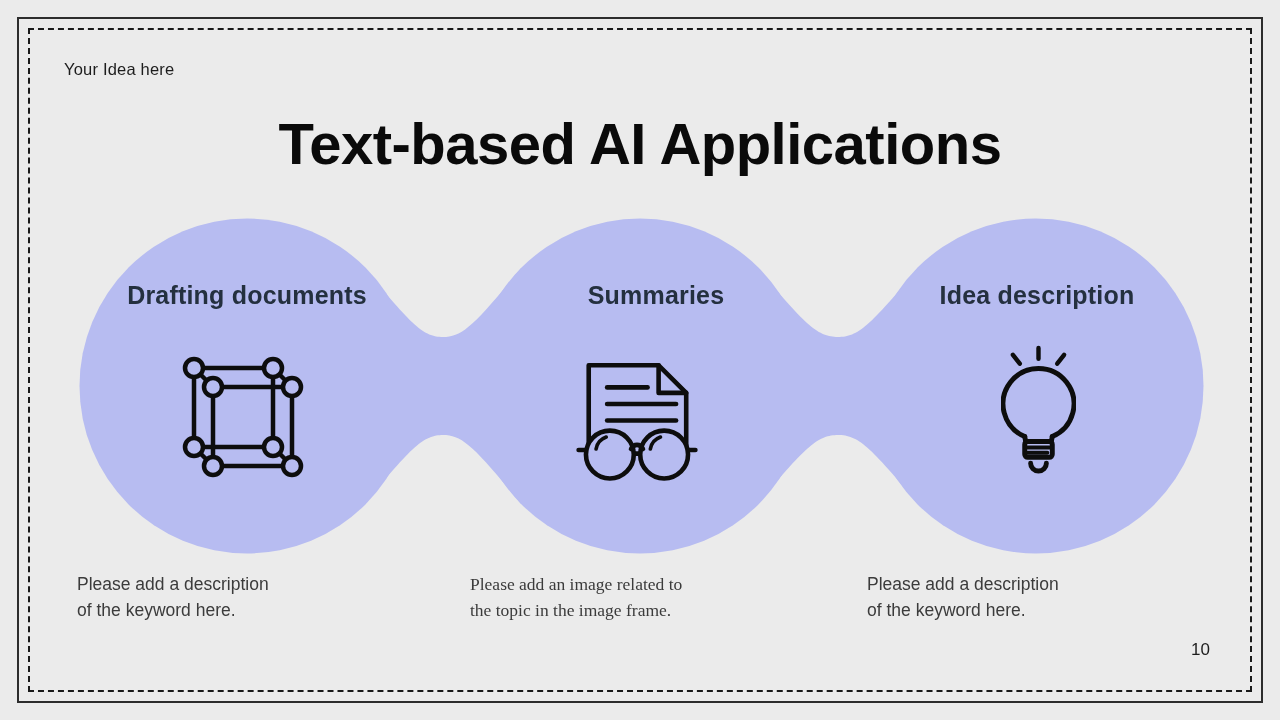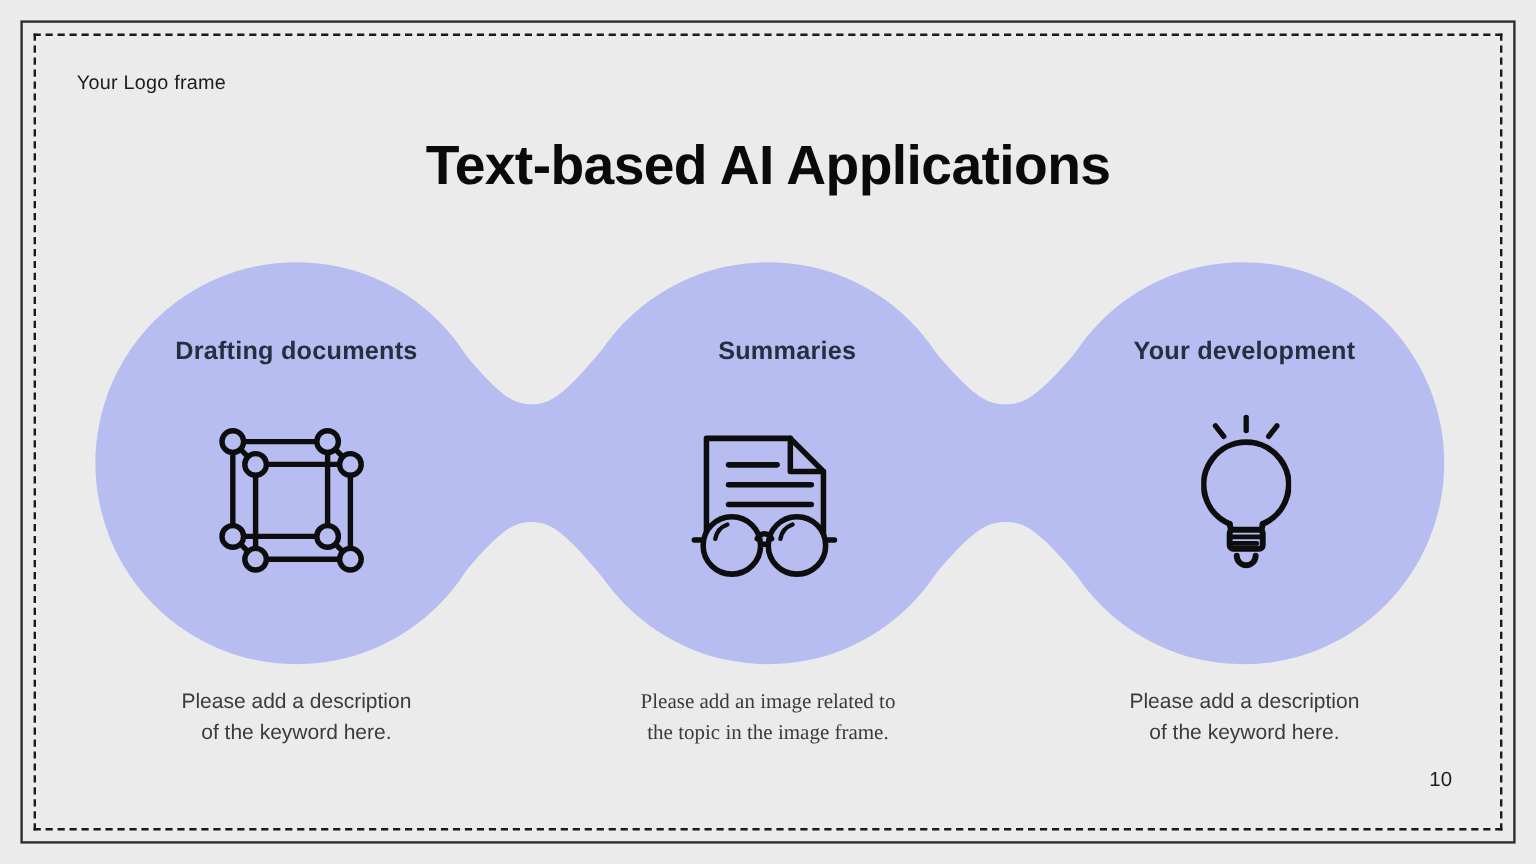--- a/index.html
+++ b/index.html
@@ -34,42 +34,42 @@
     pointer-events:none;
   }
 
   .logo{
     position:absolute;left:64px;top:60px;
     font-size:16.5px;color:#1d1d1d;letter-spacing:0.2px;
   }
   .title{
     position:absolute;left:0;top:110px;width:100%;
     text-align:center;
-    font-size:46px;font-weight:700;color:var(--title);
+    font-size:58px;font-weight:700;color:var(--title);
     letter-spacing:-0.5px;
   }
 
   .item-heading{
     position:absolute;top:281px;width:320px;
     text-align:center;
-    font-size:21px;font-weight:700;color:var(--heading);
+    font-size:25px;font-weight:700;color:var(--heading);
     letter-spacing:0.2px;
   }
   .h1{left:87px;}
   .h2{left:496px;}
   .h3{left:877px;}
 
   .icon-box{position:absolute;}
   .icon-cube{left:180px;top:354px;width:124px;height:124px;}
   .icon-doc{left:574px;top:356px;width:126px;height:129px;}
   .icon-bulb{left:1001px;top:344px;width:75px;height:130px;}
 
   .item-desc{
     position:absolute;top:571px;width:340px;
-    text-align:center;
+    text-align:left;
     font-size:17.5px;line-height:26px;color:var(--body);
     white-space:pre-line;
   }
   .d1{left:77px;}
   .d2{left:470px;font-family:Liberation Serif, serif;}
   .d3{left:867px;}
 
   .page-number{
     position:absolute;right:70px;top:640px;
     font-size:17px;color:#1d1d1d;
@@ -90,21 +90,21 @@
     <circle class="blob-fill" cx="247" cy="386" r="167.5"></circle>
     <circle class="blob-fill" cx="640" cy="386" r="167.5"></circle>
     <circle class="blob-fill" cx="1036" cy="386" r="167.5"></circle>
     <path class="blob-fill" d="M 365,268 C 412,326 424,337 443,337 C 462,337 474,326 521,268 L 521,504 C 474,446 462,435 443,435 C 424,435 412,446 365,504 Z"></path>
     <path class="blob-fill" d="M 758,268 C 806,326 818,337 838,337 C 858,337 870,326 918,268 L 918,504 C 870,446 858,435 838,435 C 818,435 806,446 758,504 Z"></path>
   </svg>
 
   <div class="outer-border"></div>
   <div class="dashed-border"></div>
 
-  <div class="logo">Your Logo frame</div>
+  <div class="logo">Your Idea here</div>
 
   <h1 class="title">Text-based AI Applications</h1>
 
   <div class="item-heading h1">Drafting documents</div>
   <svg class="icon-box icon-cube" viewBox="0 0 124 124" aria-hidden="true">
     <rect class="stroke" x="14" y="14" width="79" height="79"></rect>
     <rect class="stroke" x="33" y="33" width="79" height="79"></rect>
     <line class="stroke" x1="14" y1="14" x2="33" y2="33"></line>
     <line class="stroke" x1="93" y1="14" x2="112" y2="33"></line>
     <line class="stroke" x1="93" y1="93" x2="112" y2="112"></line>
@@ -132,21 +132,21 @@
     <circle class="lens" cx="98" cy="107" r="26"></circle>
     <path class="stroke stroke-5" d="M 62,101 C 65,95 72,95 75,101"></path>
     <line class="stroke stroke-5" x1="5" y1="102" x2="13" y2="102"></line>
     <line class="stroke stroke-5" x1="124" y1="102" x2="132" y2="102"></line>
     <path class="stroke stroke-4" d="M 24,101 A 17,17 0 0 1 35,88"></path>
     <path class="stroke stroke-4" d="M 83,101 A 17,17 0 0 1 94,88"></path>
   </svg>
   <div class="item-desc d2">Please add an image related to
 the topic in the image frame.</div>
 
-  <div class="item-heading h3">Your development</div>
+  <div class="item-heading h3">Idea description</div>
   <svg class="icon-box icon-bulb" viewBox="0 0 76 132" aria-hidden="true">
     <line class="stroke" x1="38" y1="4" x2="38" y2="15"></line>
     <line class="stroke" x1="12" y1="11" x2="19" y2="20"></line>
     <line class="stroke" x1="64" y1="11" x2="57" y2="20"></line>
     <path class="stroke stroke-5" d="M 24,94 A 36,36 0 1 1 52,94"></path>
     <line class="stroke stroke-5" x1="24" y1="94" x2="25" y2="99"></line>
     <line class="stroke stroke-5" x1="52" y1="94" x2="51" y2="99"></line>
     <rect class="stroke stroke-5" x="24" y="99" width="28" height="16" rx="3"></rect>
     <line class="stroke stroke-4" x1="25" y1="105" x2="51" y2="105"></line>
     <line class="stroke stroke-4" x1="25" y1="110.5" x2="47" y2="110.5"></line>

